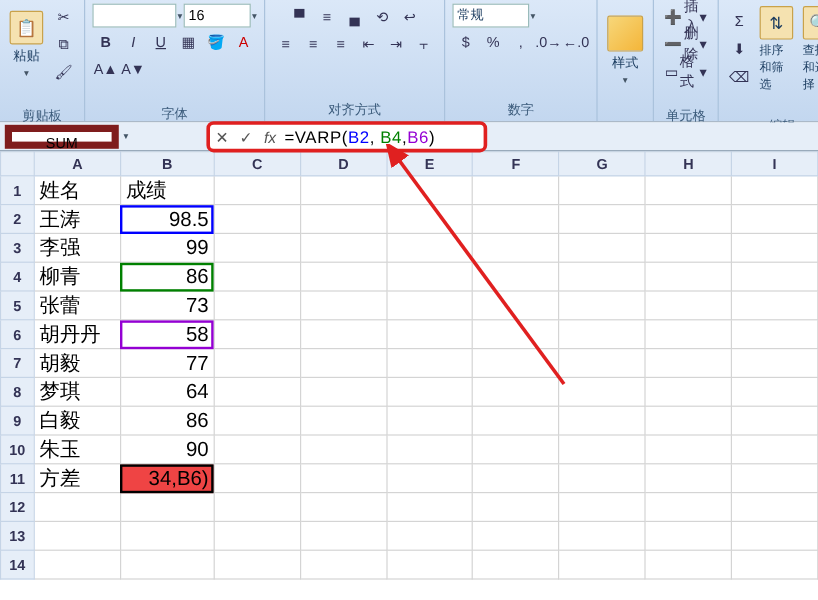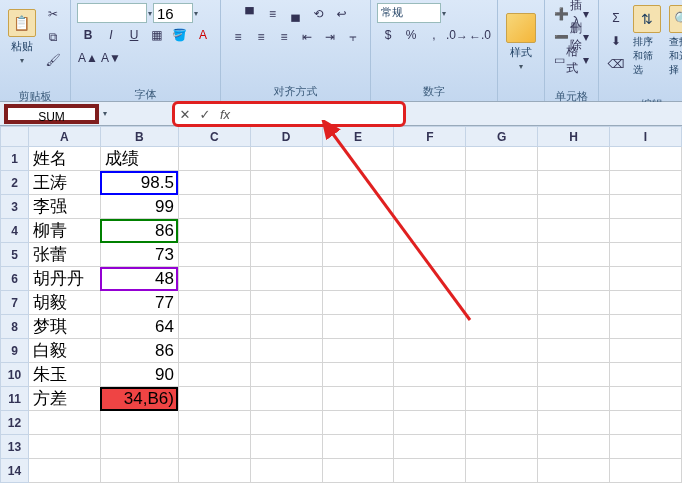--- a/index.html
+++ b/index.html
@@ -9,27 +9,27 @@
 .ribbon { background: linear-gradient(#dbe8f8, #c3d7ef); height: 102px; border-bottom: 1px solid #9ab; display: flex; font-size: 11px; color: #1a3b5f; }
 .group { display: flex; flex-direction: column; align-items: center; justify-content: space-between; padding: 3px 6px 2px; border-right: 1px solid #aac2dc; }
 .group-body { display: flex; align-items: center; gap: 4px; flex: 1; }
 .group-label { font-size: 11px; color: #3a5a7a; padding-top: 2px; margin-top: 16px; }
 .big-btn { display: flex; flex-direction: column; align-items: center; gap: 2px; cursor: pointer; padding: 2px; }
 .big-btn .ico { width: 28px; height: 28px; background: #f5e2b0; border: 1px solid #c9a24a; border-radius: 2px; display: flex; align-items: center; justify-content: center; font-size: 14px; }
 .mini-btn { width: 22px; height: 22px; border: 1px solid transparent; display: flex; align-items: center; justify-content: center; cursor: pointer; border-radius: 2px; font-size: 12px; color: #335; }
 .col { display: flex; flex-direction: column; gap: 1px; }
 .row { display: flex; gap: 1px; align-items: center; }
 .font-box { width: 70px; height: 20px; border: 1px solid #9bb; background: #fff; font-size: 11px; padding: 1px 3px; }
-.size-box { width: 40px; height: 20px; border: 1px solid #9bb; background: #fff; font-size: 15px; padding: 1px 3px; }
+.size-box { width: 56px; height: 20px; border: 1px solid #9bb; background: #fff; font-size: 12px; padding: 1px 3px; }
 .dd { font-size: 8px; color: #456; }
 .styles-ico { width: 30px; height: 30px; background: linear-gradient(135deg,#f7d77a,#f4b63a); border: 1px solid #c9a24a; border-radius: 2px; }
 
 
 .bar { display: flex; align-items: center; height: 24px; background: #e6eef8; border-bottom: 1px solid #9ab; position: relative; }
-.name-box { width: 95px; height: 20px; margin: 0 4px; border: 4px solid #7f1d1d; background: #fff; font-size: 12px; text-align: center; line-height: 18px; }
+.name-box { width: 95px; height: 20px; margin: 0 4px; border: 6px solid #7f1d1d; background: #fff; font-size: 12px; text-align: center; line-height: 18px; }
 .fx-wrap { border: 3px solid #e02020; border-radius: 6px; display: flex; align-items: center; height: 26px; position: absolute; left: 172px; top: -1px; width: 234px; background: #fff; }
 .fx-btn { width: 20px; text-align: center; font-size: 13px; color: #555; cursor: pointer; }
 .fx-content { font-family: Consolas, monospace; font-size: 14px; padding-left: 2px; letter-spacing: 0.5px; }
 .tok-fn { color: #000; }
 .tok-b2 { color: #0000ff; }
 .tok-b4 { color: #008000; }
 .tok-b6 { color: #9400d3; }
 
 
 .grid { font-size: 16px; }
@@ -172,20 +172,23 @@
   </div>
 </div>
 
 <div class="bar">
   <div class="name-box">SUM</div>
   <span class="dd">▾</span>
   <div class="fx-wrap">
     <div class="fx-btn">✕</div>
     <div class="fx-btn">✓</div>
     <div class="fx-btn" style="font-style:italic">fx</div>
+    <div class="fx-content">
+      <span class="tok-fn">=VARP</span><span>(</span><span class="tok-b2">B2</span><span>,</span><span> </span><span class="tok-b4">B4</span><span>,</span><span class="tok-b6">B6</span><span>)</span>
+    </div>
   </div>
 </div>
 
 <div class="grid">
   <table id="sheet">
       <tbody>
         <tr>
           <th class="corner"></th>
           <th class="colhdr colw-a">A</th>
           <th class="colhdr colw-b">B</th>
@@ -265,21 +268,21 @@
           <td class="cell colw"></td>
           <td class="cell colw"></td>
           <td class="cell colw"></td>
           <td class="cell colw"></td>
         </tr>
       </tbody>
       <tbody>
         <tr>
           <th class="rowhdr">6</th>
           <td class="cell colw-a">胡丹丹</td>
-          <td class="cell colw-b r sel-purple">48</td>
+          <td class="cell colw-b r sel-purple">58</td>
           <td class="cell colw"></td>
           <td class="cell colw"></td>
           <td class="cell colw"></td>
           <td class="cell colw"></td>
           <td class="cell colw"></td>
           <td class="cell colw"></td>
           <td class="cell colw"></td>
         </tr>
       </tbody>
       <tbody>

